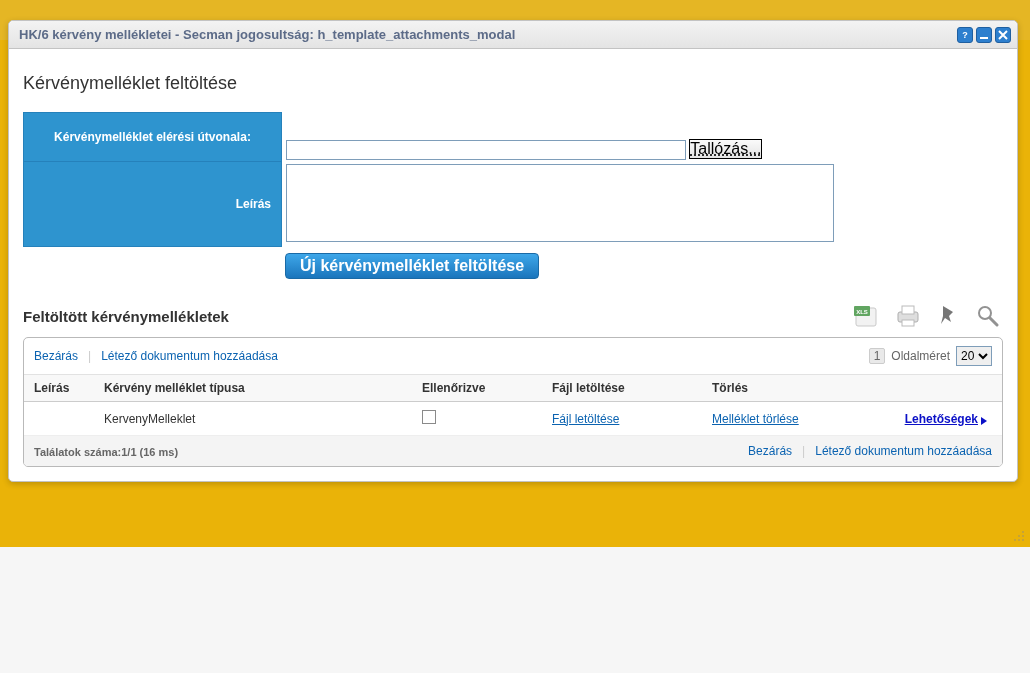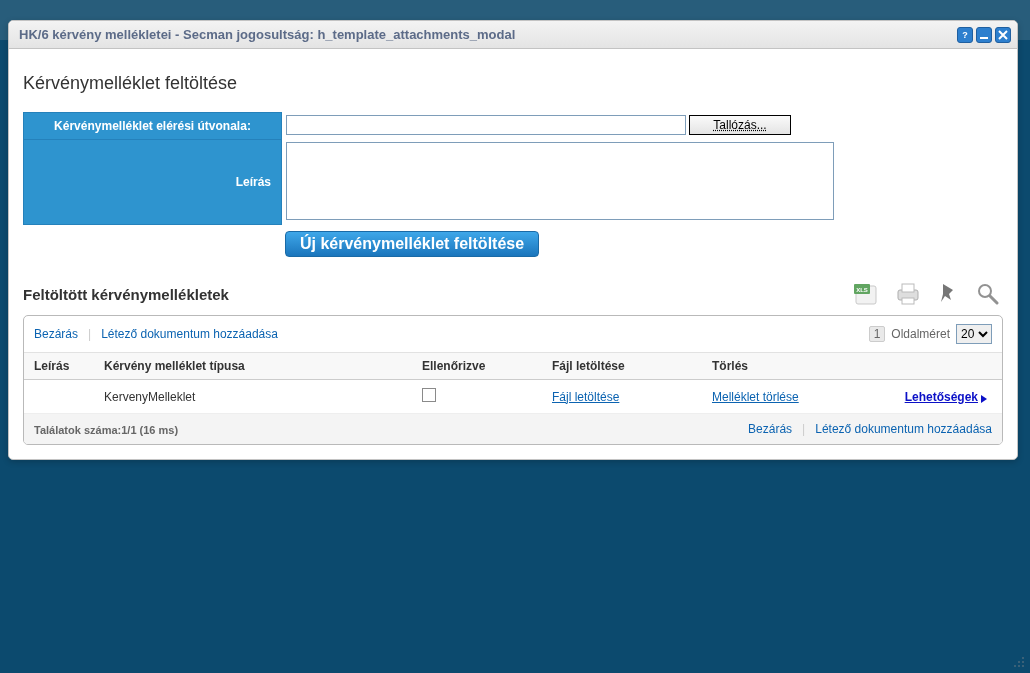--- a/index.html
+++ b/index.html
@@ -1,35 +1,35 @@
 <!DOCTYPE html>
 <html><head>
 <meta charset="utf-8">
 <style>
   * { box-sizing: border-box; }
   html, body { margin:0; padding:0; background:#f6f6f6; font-family: Arial, Helvetica, sans-serif; font-size:12px; color:#333; }
-  .stage { position:relative; width:1030px; height:673px; margin:0; background:#0c4a6e; overflow:hidden; }
+  .stage { position:relative; width:1030px; height:547px; margin:0; background:#eab308; overflow:hidden; }
   .bg-strip { position:absolute; left:0; right:0; top:0; height:40px; background:#ccc; opacity:.15; }
 
   .modal { position:absolute; left:8px; top:20px; width:1010px; background:#fff; border:1px solid #c3c3c3; border-radius:5px; box-shadow:0 2px 6px rgba(0,0,0,.2); }
   .titlebar { height:28px; background:linear-gradient(#f3f3f3,#e4e4e4); border-bottom:1px solid #c3c3c3; border-radius:5px 5px 0 0; display:flex; align-items:center; padding:0 6px 0 10px; }
   .titlebar .title { color:#5c6b88; font-weight:bold; font-size:13px; flex:1; }
   .winbtns { display:flex; gap:3px; }
   .winbtn { width:16px; height:16px; background:#2d7fce; border:1px solid #1f5fa0; border-radius:3px; display:flex; align-items:center; justify-content:center; cursor:pointer; }
   .winbtn svg { width:10px; height:10px; }
 
   .content { padding:18px 14px 14px 14px; }
   .h1 { font-size:18px; font-weight:normal; color:#333; margin:6px 0 18px 0; }
 
   .form-table { border-collapse:collapse; }
   .form-table td.label { background:#2e94cf; color:#fff; font-weight:bold; text-align:right; padding:6px 10px; border:1px solid #2581bb; }
   .form-table td.field { padding:2px 4px; vertical-align:top; }
   .path-row td.label { width:258px;text-align:center; }
   .path-input { width:400px; height:20px; border:1px solid #7e9db9; padding:1px 3px; font-size:12px; }
-  .browse-btn { height:20px; background:linear-gradient(#fafafa,#e4e4e4); border:1px solid #000; padding:0 23px; font-size:12px; cursor:pointer; text-decoration:underline dotted; }
+  .browse-btn { height:20px; background:linear-gradient(#fafafa,#e4e4e4); border:1px solid #000; padding:0 0; font-size:16px; cursor:pointer; text-decoration:underline dotted;margin-top:24px; }
   .desc-cell { }
   .desc-label { height:78px; vertical-align:middle; }
   .desc-text { width:548px; height:78px; border:1px solid #7e9db9; resize:none; font-family:inherit; font-size:12px; padding:2px 3px; }
 
   .upload-btn { margin-top:6px; margin-left:262px; height:26px; padding:0 14px; border:1px solid #1a6aa6; border-radius:4px; background:linear-gradient(#3ea7e9,#1a75bc); color:#fff; font-weight:bold; font-size:16px; cursor:pointer; display:inline-flex; align-items:center; }
 
   .section-row { display:flex; align-items:center; justify-content:space-between; margin-top:22px;gap:28px; }
   .h2 { font-size:15px; font-weight:bold; color:#333; }
   .toolbar-icons { display:flex; gap:10px; align-items:center; }
   .toolbar-icons .ico { width:30px; height:30px; display:flex; align-items:center; justify-content:center; cursor:pointer; opacity:.8; }

